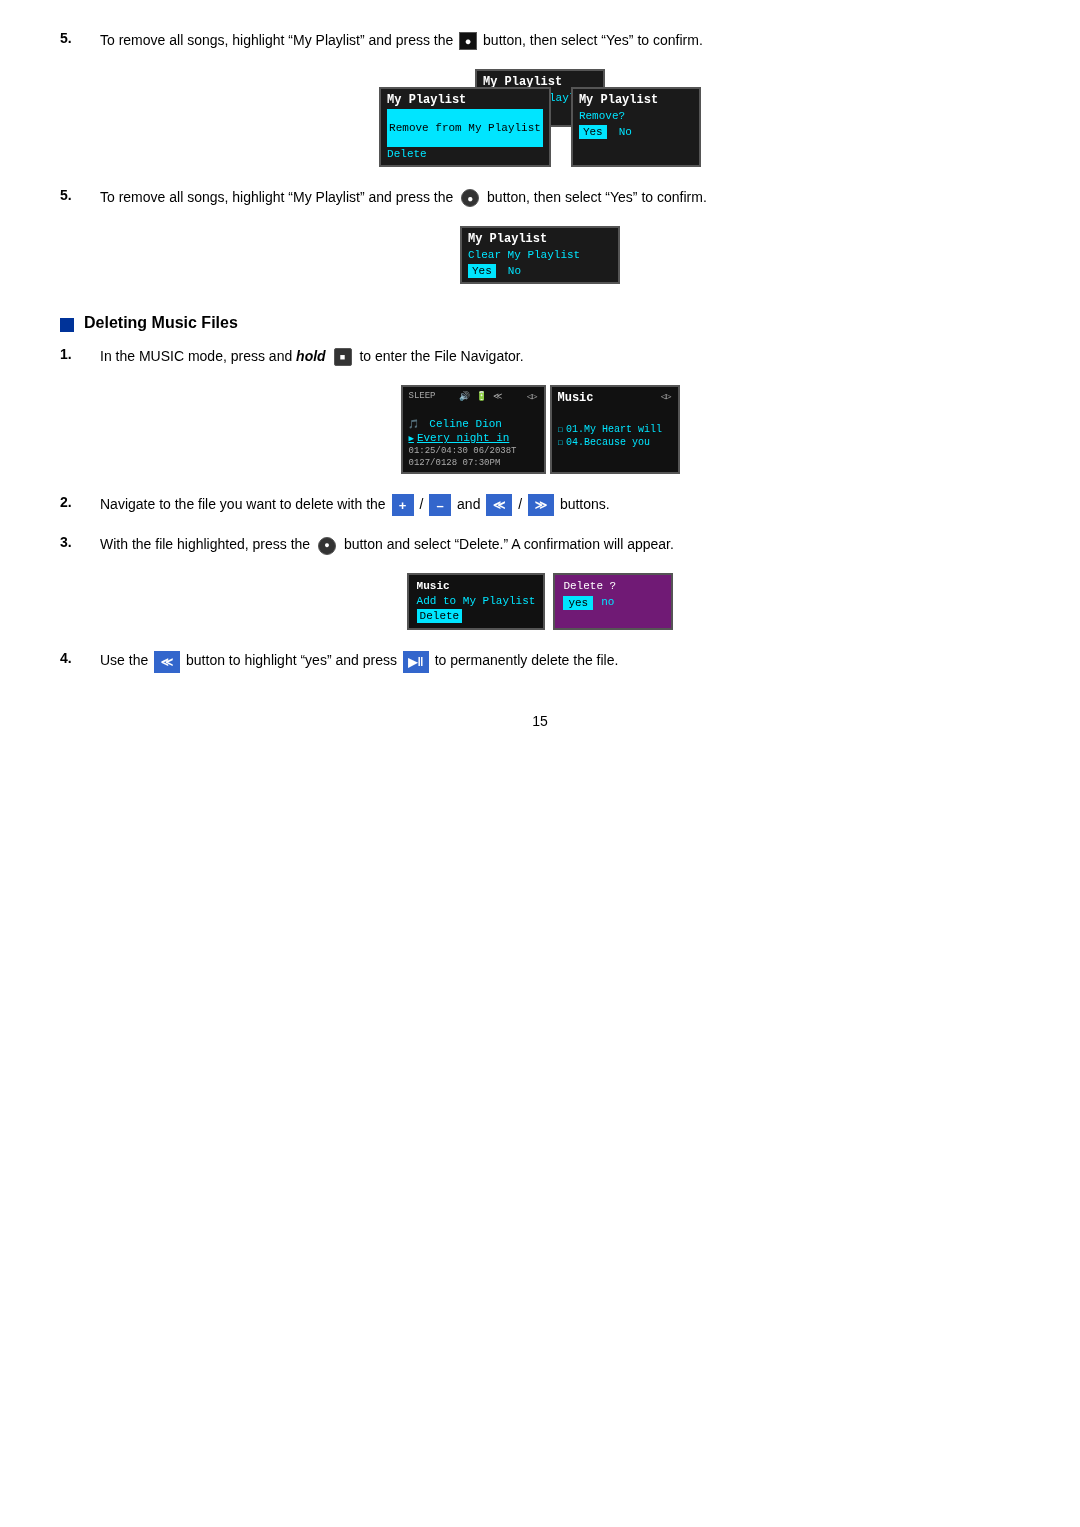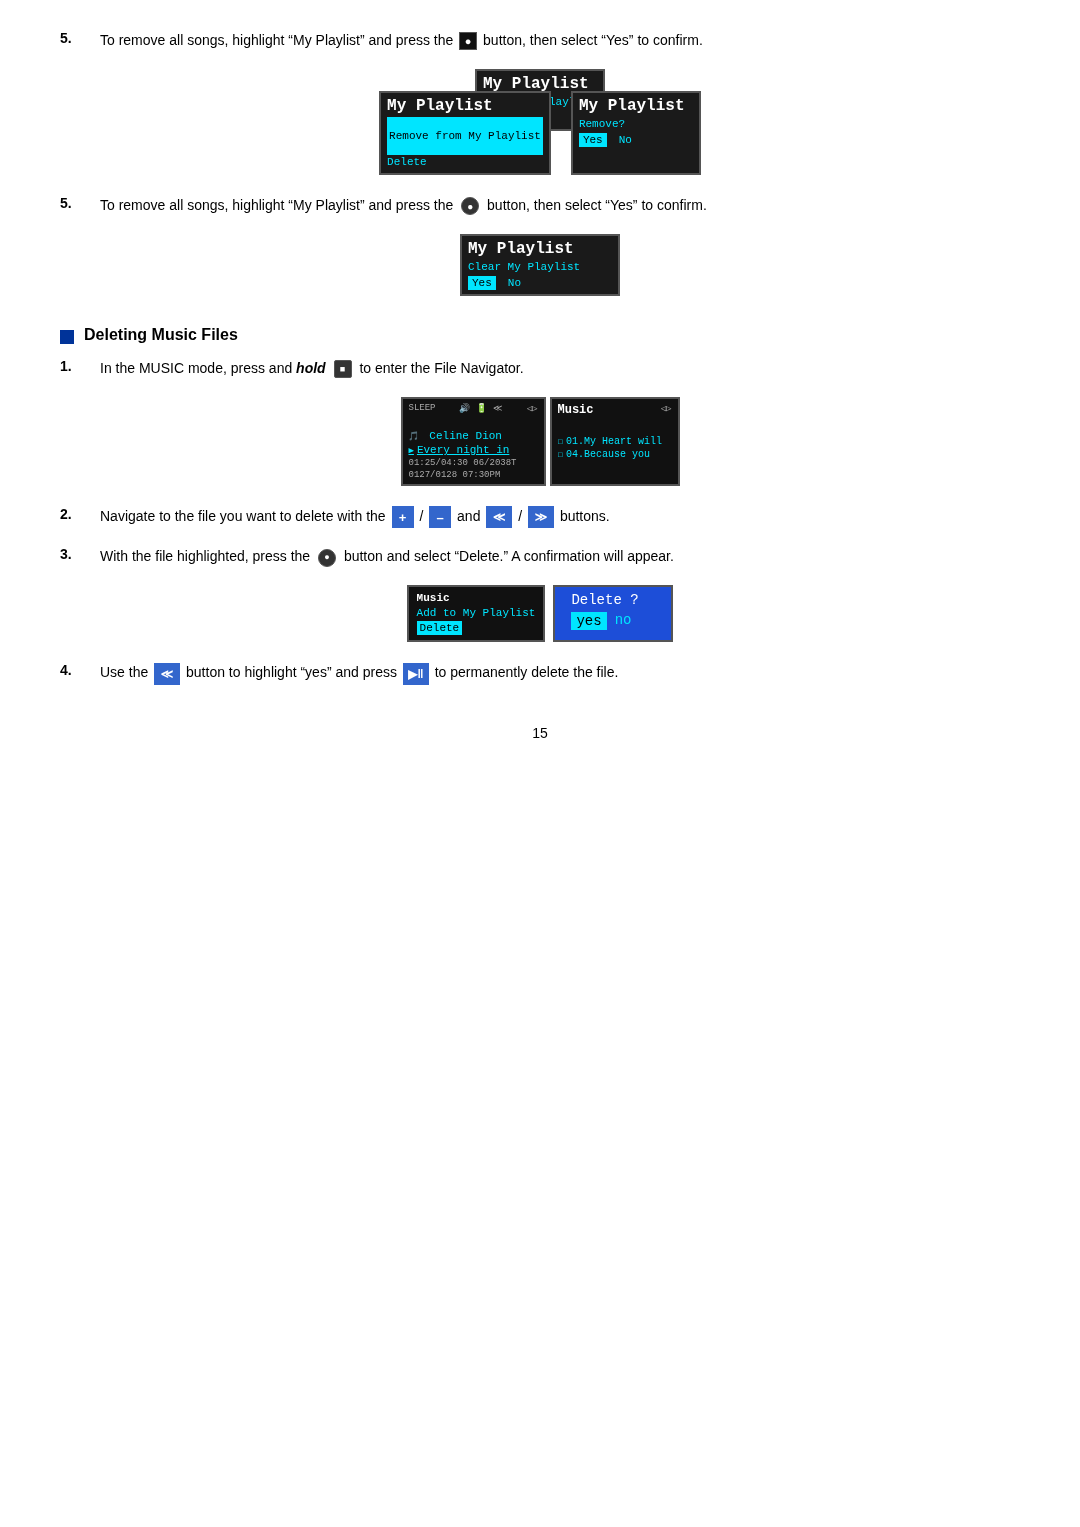--- a/index.html
+++ b/index.html
@@ -27,21 +27,21 @@
       color: #00e5ff;
       font-family: 'Courier New', monospace;
       font-size: 11px;
       padding: 4px 6px;
       min-width: 130px;
     }
 
     .screen-title {
       color: #ffffff;
       font-weight: bold;
-      font-size: 16px;
+      font-size: 12px;
       margin-bottom: 2px;
     }
 
     .screen-item {
       color: #00e5ff;
       font-size: 11px;
       padding: 1px 0;
     }
 
     .screen-item.highlighted {
@@ -304,26 +304,26 @@
       background: #111;
       border: 2px solid #555;
       color: #00e5ff;
       font-family: 'Courier New', monospace;
       font-size: 11px;
       padding: 5px 8px;
       min-width: 130px;
     }
 
     .delete-screen-right {
-      background: #1d4ed8;
+      background: #701a75;
       border: 2px solid #555;
       color: #00e5ff;
       font-family: 'Courier New', monospace;
-      font-size: 14px;
-      padding: 5px 16px;
+      font-size: 11px;
+      padding: 5px 8px;
       min-width: 120px;
     }
   </style>
 </head>
 <body>
 
 <div class="step">
   <div class="step-number">5.</div>
   <div class="step-text">
     <span>To remove all songs, highlight “My Playlist” and press the</span>

